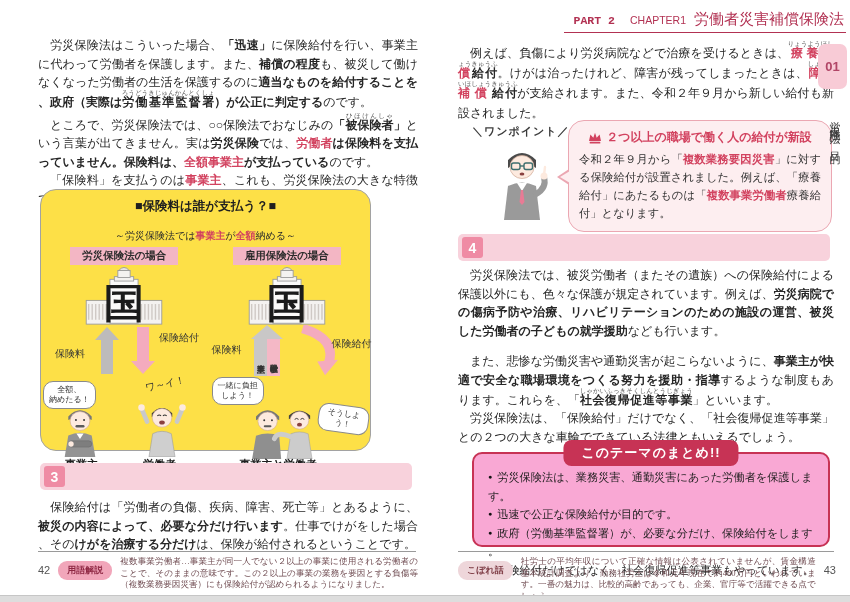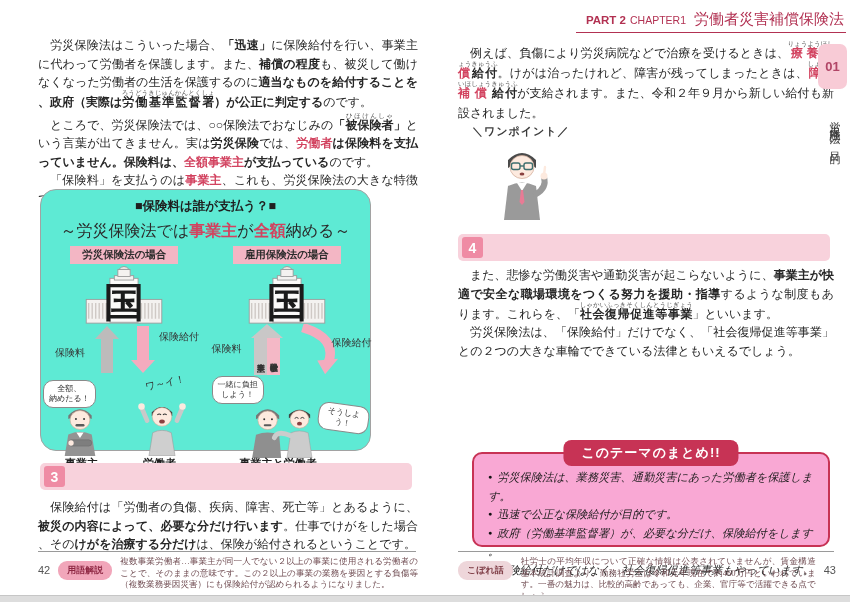--- a/index.html
+++ b/index.html
@@ -8,40 +8,40 @@
   .abs{position:absolute;}
   
   .jp{margin:0;font-size:12px;line-height:18.5px;text-align:justify;line-break:anywhere;
       overflow-wrap:anywhere;color:#262626;}
   .seg-b{font-weight:700;}
   .seg-r{font-weight:700;color:#d2425f;}
   ruby rt{font-size:6.5px;color:#555;letter-spacing:0;}
   
   .rp-head{left:458px;top:10px;width:388px;text-align:right;}
   .rp-head .inner{display:inline-block;border-bottom:1.5px solid #b23152;padding:0 2px 3px 10px;}
-  .rp-head .part{font-weight:700;font-size:11.5px;color:#b23152;margin-right:4px;}
+  .rp-head .part{font-weight:700;font-size:11.5px;color:#b23152;margin-right:15px;font-family:Liberation Mono, monospace;}
   .rp-head .chap{font-size:10.5px;color:#b23152;margin-right:8px;}
   .rp-head .ttl{font-size:15px;color:#b23152;}
   
   .tab01{right:3px;top:44px;width:29px;height:45px;background:#f8cbd6;border-radius:7px;
          display:flex;align-items:center;justify-content:center;font-weight:700;
          font-size:13px;color:#b14566;}
   .tab-label{right:8px;top:112px;writing-mode:vertical-rl;font-size:11px;color:#3a3a3a;
              letter-spacing:3px;font-weight:500;}
   
   .sec{height:27px;background:#f8d2dc;border-radius:5px;display:flex;align-items:center;}
   .sec .num{width:21px;height:21px;margin:0 7px 0 4px;background:#ef8ba4;border-radius:3px;
             color:#fff;font-weight:700;font-size:14px;display:flex;align-items:center;
             justify-content:center;}
   .sec .ttl{font-weight:700;font-size:14px;color:#2e2e2e;letter-spacing:0.5px;}
   
   .dgbox{left:40px;top:189px;width:331px;height:262px;border:1.6px solid #a2a2a2;
-         border-radius:16px;background:#5eead4;box-sizing:border-box;padding:5px 2px;}
+         border-radius:16px;background:#fde047;box-sizing:border-box;padding:5px 2px;}
   .dg-title{text-align:center;font-weight:700;font-size:12.5px;color:#1f1f1f;margin-top:3px;}
-  .dg-sub{text-align:center;font-size:16px;color:#2a2a2a;margin-top:6px;}
+  .dg-sub{text-align:center;font-size:10px;color:#2a2a2a;margin-top:14px;}
   .dg-cols{display:flex;margin-top:4px;}
   .case{position:relative;width:50%;display:flex;flex-direction:column;align-items:center;}
   .case-pill{background:#f3b6c4;font-weight:700;font-size:10.5px;color:#2b2b2b;
              padding:2px 12px;margin-bottom:2px;white-space:nowrap;}
   .arrows{position:relative;width:100%;height:52px;}
   .people{position:relative;width:100%;height:95px;}
   .lbl{position:absolute;font-size:10px;color:#333;white-space:nowrap;}
   .arrow{position:absolute;display:flex;flex-direction:column;align-items:center;}
   .arrow .head-up{width:0;height:0;border-left:12px solid transparent;
                   border-right:12px solid transparent;border-bottom:13px solid #bdbbbb;}
@@ -80,21 +80,21 @@
              border-right:10px solid #fdeef0;}
   .op-title{display:flex;align-items:center;justify-content:center;gap:4px;
             font-weight:700;font-size:12px;color:#d2425f;margin-bottom:4px;}
   .op-body{font-size:11.3px;line-height:18px;text-align:justify;line-break:anywhere;color:#333;}
   
   .sumbox{left:472px;top:452px;width:358px;height:95px;background:#f9a8d4;
           border:2px solid #c73355;border-radius:10px;box-sizing:border-box;}
   .sum-banner{position:absolute;top:-14px;left:50%;transform:translateX(-50%);
           background:#c73355;color:#fff;font-weight:700;font-size:13px;
           padding:4px 18px;border-radius:8px;white-space:nowrap;letter-spacing:1px;}
-  .sumbox ul{margin:14px 10px 0 14px;padding:0;list-style:none;font-style:italic;}
+  .sumbox ul{margin:14px 10px 0 14px;padding:0;list-style:none;}
   .sumbox li{font-size:11.2px;line-height:18.5px;color:#1c1c1c;line-break:anywhere;}
   .sumbox li:before{content:"●";font-size:7px;vertical-align:2px;margin-right:5px;color:#111;}
   
   .rule{height:1px;background:#9a9a9a;}
   .foot{display:flex;gap:8px;align-items:flex-start;}
   .foot .pn{font-size:11px;color:#555;margin-top:8px;}
   .badge{background:#f1a6ba;color:#8e2743;font-weight:700;font-size:9px;padding:3px 9px;
          border-radius:9px;white-space:nowrap;margin-top:5px;}
   .badge.gray{background:#eed6da;color:#7d3b44;}
   .foot .txt{font-family:"Liberation Serif","DejaVu Serif",serif;font-size:8.6px;
@@ -255,25 +255,36 @@
     <rect x="32" y="17" width="8.5" height="6.5" rx="2" fill="none" stroke="#3d6e6e" stroke-width="1.4"></rect>
     <line x1="28" y1="20" x2="32" y2="20" stroke="#3d6e6e" stroke-width="1.4"></line>
     <ellipse cx="30" cy="28" rx="2.4" ry="1.6" fill="#8a4040"></ellipse>
     <path d="M12 74 L16 40 Q30 33 44 40 L48 74 Z" fill="#9a9a9a"></path>
     <path d="M25 37 L30 45 L35 37 Z" fill="#fff"></path>
     <path d="M29 44 L31 44 L32.5 56 L30 59 L27.5 56 Z" fill="#e87b95"></path>
     <path d="M44 48 Q55 42 52 31" stroke="#9a9a9a" stroke-width="6" fill="none" stroke-linecap="round"></path>
     <circle cx="52" cy="30" r="3.5" fill="#fdeadf"></circle>
     <line x1="52" y1="29" x2="53" y2="21" stroke="#fdeadf" stroke-width="2.4" stroke-linecap="round"></line>
   </svg>
+  <div class="abs op-bubble">
+    <div class="op-title">
+      <svg width="14" height="12" viewBox="0 0 14 12">
+        <path d="M1 9 L2.4 2.4 L5.3 5.8 L7 0.8 L8.7 5.8 L11.6 2.4 L13 9 Z" fill="#d2425f"></path>
+        <rect x="1.6" y="9.8" width="10.8" height="1.8" rx="0.9" fill="#d2425f"></rect>
+      </svg>
+      <span>２つ以上の職場で働く人の給付が新設</span>
+    </div>
+    <div class="op-body"><span>令和２年９月から「</span><span class="seg-r">複数業務要因災害</span><span>」に対する保険給付が設置されました。例えば、「療養給付」にあたるものは「</span><span class="seg-r">複数事業労働者</span><span>療養給付」となります。</span></div>
+  </div>
 
   <div class="abs sec" style="left:458px;top:234px;width:372px;">
     <span class="num">4</span>
   </div>
   <div class="abs" style="left:458px;top:266px;width:376px;">
+    <p class="jp" style="margin-bottom:12px;"><span>　労災保険法では、被災労働者（またその遺族）への保険給付による保護以外にも、色々な保護が規定されています。例えば、</span><span class="seg-b">労災病院での傷病予防や治療、リハビリテーションのための施設の運営、被災した労働者の子どもの就学援助</span><span>なども行います。</span></p>
     <p class="jp"><span>　また、悲惨な労働災害や通勤災害が起こらないように、</span><span class="seg-b">事業主が快適で安全な職場環境をつくる努力を援助・指導</span><span>するような制度もあります。これらを、「</span><ruby><span class="seg-b">社会復帰促進等事業</span><rt>しゃかいふっきそくしんとうじぎょう</rt></ruby><span>」といいます。</span></p>
     <p class="jp"><span>　労災保険法は、「保険給付」だけでなく、「社会復帰促進等事業」との２つの大きな車輪でできている法律ともいえるでしょう。</span></p>
   </div>
 
   <div class="abs sumbox">
     <div class="sum-banner">このテーマのまとめ!!</div>
     <ul>
       <li>労災保険法は、業務災害、通勤災害にあった労働者を保護します。</li>
       <li>迅速で公正な保険給付が目的です。</li>
       <li>政府（労働基準監督署）が、必要な分だけ、保険給付をします。</li>

